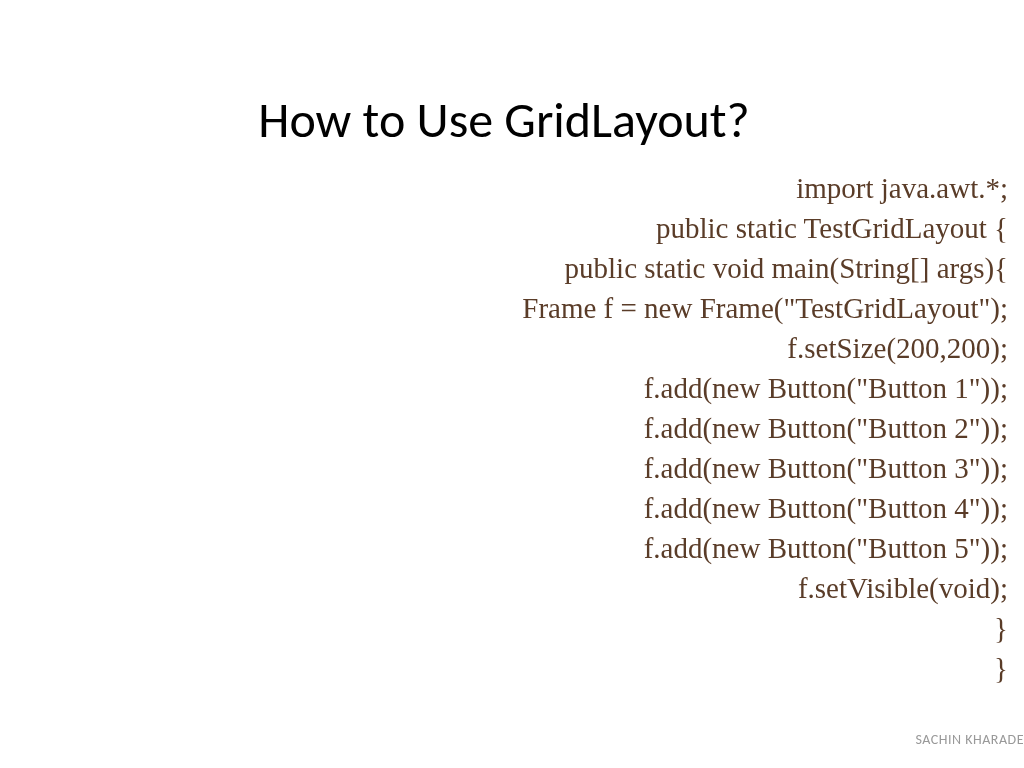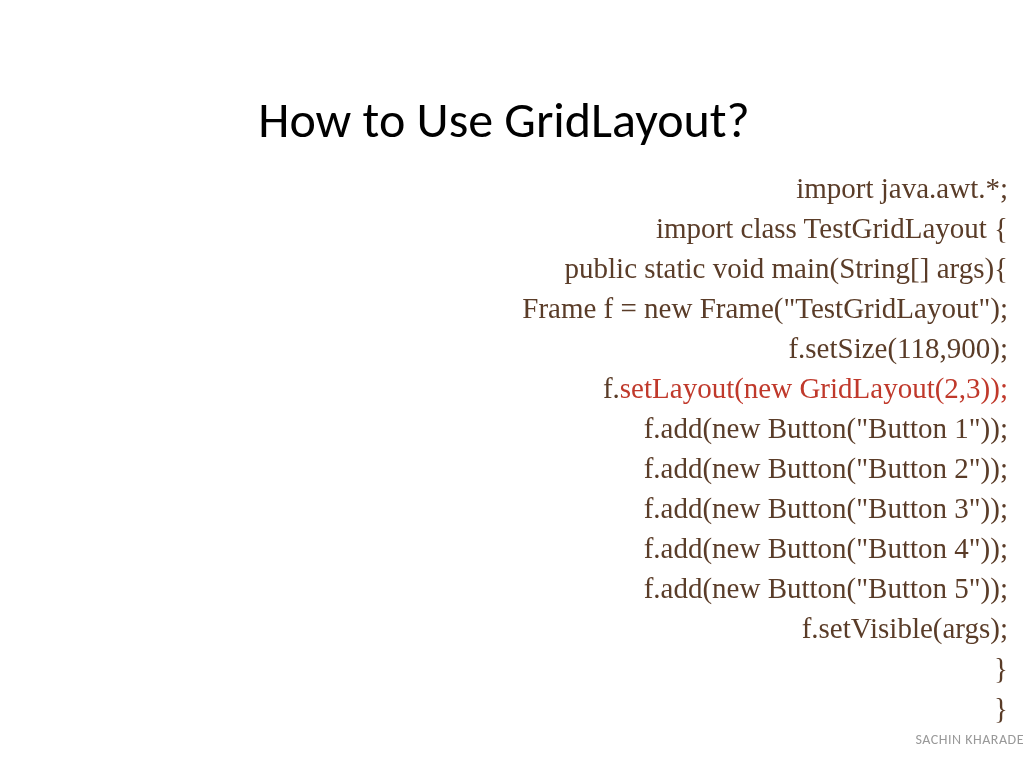--- a/index.html
+++ b/index.html
@@ -54,29 +54,28 @@
       letter-spacing: 0.5px;
     }
   </style>
 </head>
 <body>
 
 <div class="slide">
   <h1 class="title">How to Use GridLayout?</h1>
   <div class="code-block">
     <div class="code-line">import java.awt.*;</div>
-    <div class="code-line">import class TestGridLayout {</div>
+    <div class="code-line">public static TestGridLayout {</div>
     <div class="code-line">  public static void main(String[] args){</div>
     <div class="code-line">    Frame f = new Frame("TestGridLayout");</div>
-    <div class="code-line">    f.setSize(118,900);</div>
-    <div class="code-line"><span>    f.</span><span class="highlight">setLayout(new GridLayout(2,3));</span></div>
+    <div class="code-line">    f.setSize(200,200);</div>
     <div class="code-line">    f.add(new Button("Button 1"));</div>
     <div class="code-line">    f.add(new Button("Button 2"));</div>
     <div class="code-line">    f.add(new Button("Button 3"));</div>
     <div class="code-line">    f.add(new Button("Button 4"));</div>
     <div class="code-line">    f.add(new Button("Button 5"));</div>
     <div class="code-line"></div>
-    <div class="code-line">    f.setVisible(args);</div>
+    <div class="code-line">    f.setVisible(void);</div>
     <div class="code-line">  }</div>
     <div class="code-line">}</div>
   </div>
   <div class="footer">SACHIN KHARADE</div>
 </div>
 
 </body></html>

